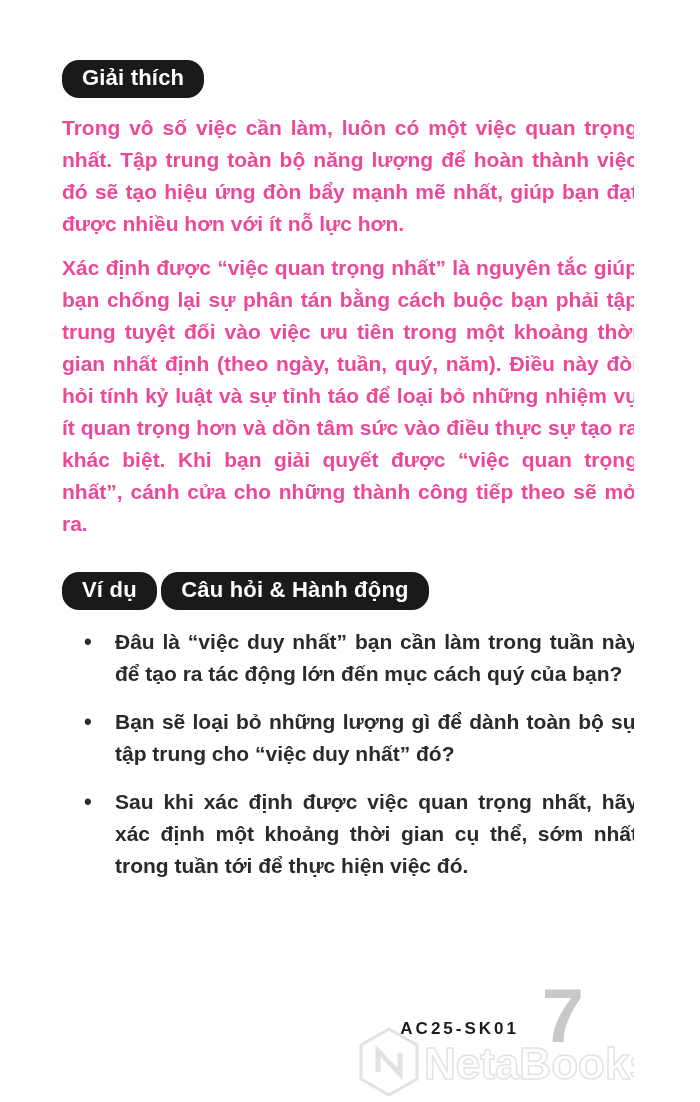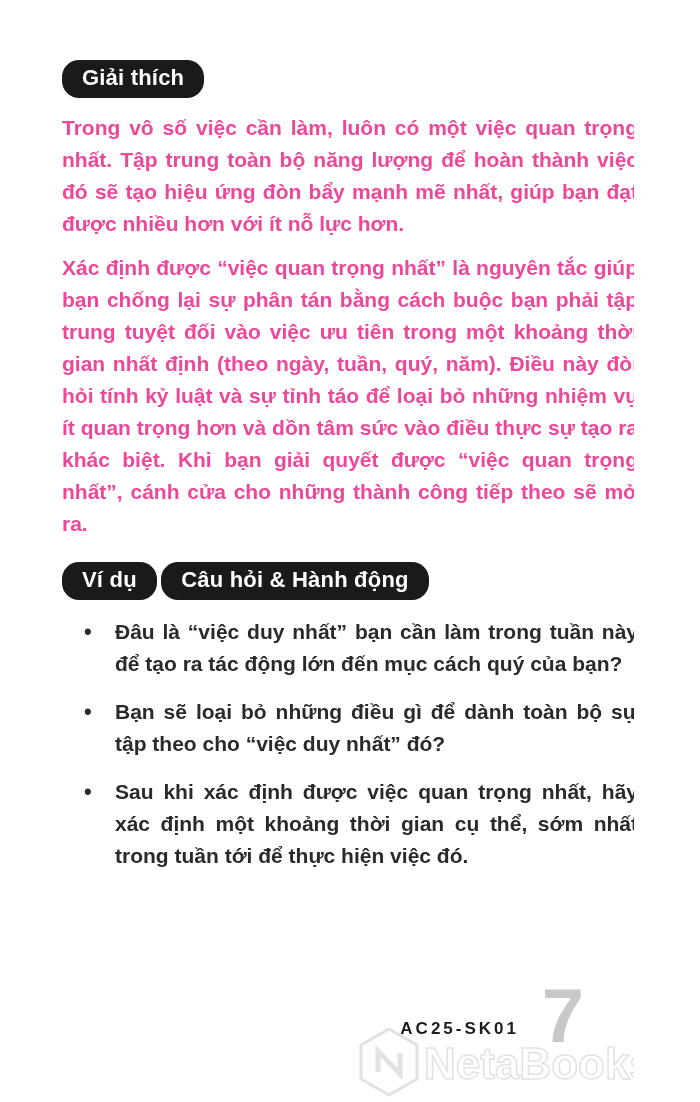--- a/index.html
+++ b/index.html
@@ -23,21 +23,21 @@
     color: #ffffff;
     font-weight: bold;
     font-size: 22px;
     line-height: 24px;
     padding: 6px 20px 8px 20px;
     border-radius: 17px;
     letter-spacing: 0.2px;
   }
   .badge-explain { margin-top: 60px; }
   .badge-example { margin-top: 12px; }
-  .badge-qa      { margin-top: 22px; }
+  .badge-qa      { margin-top: 32px; }
   p.body-text {
     margin: 14px 0 0 0;
     font-size: 21px;
     line-height: 32px;
     font-weight: 600;
     text-align: justify;
     color: #ec4899;
   }
   p.body-text + p.body-text { margin-top: 12px; }
   ul.qa-list {
@@ -110,21 +110,21 @@
 
     <div class="badge badge-qa">Câu hỏi &amp; Hành động</div>
 
     <ul class="qa-list">
       <li>
         <span class="marker">•</span>
         <span>Đâu là “việc duy nhất” bạn cần làm trong tuần này để tạo ra tác động lớn đến mục cách quý của bạn?</span>
       </li>
       <li>
         <span class="marker">•</span>
-        <span>Bạn sẽ loại bỏ những điều gì để dành toàn bộ sự tập theo cho “việc duy nhất” đó?</span>
+        <span>Bạn sẽ loại bỏ những lượng gì để dành toàn bộ sự tập trung cho “việc duy nhất” đó?</span>
       </li>
       <li>
         <span class="marker">•</span>
         <span>Sau khi xác định được việc quan trọng nhất, hãy xác định một khoảng thời gian cụ thể, sớm nhất trong tuần tới để thực hiện việc đó.</span>
       </li>
     </ul>
   </div>
 
   <div class="footer-code">AC25-SK01</div>
 

